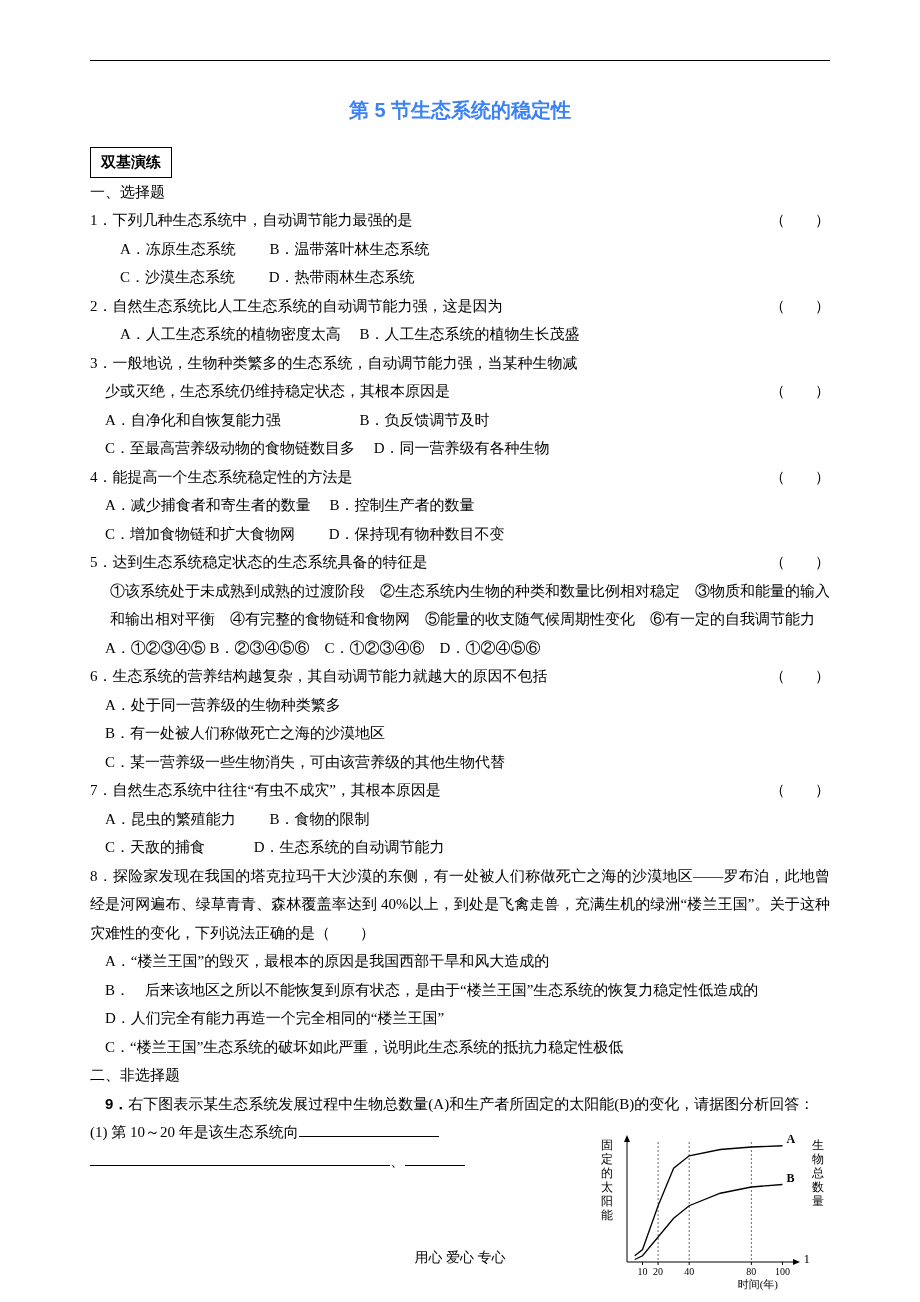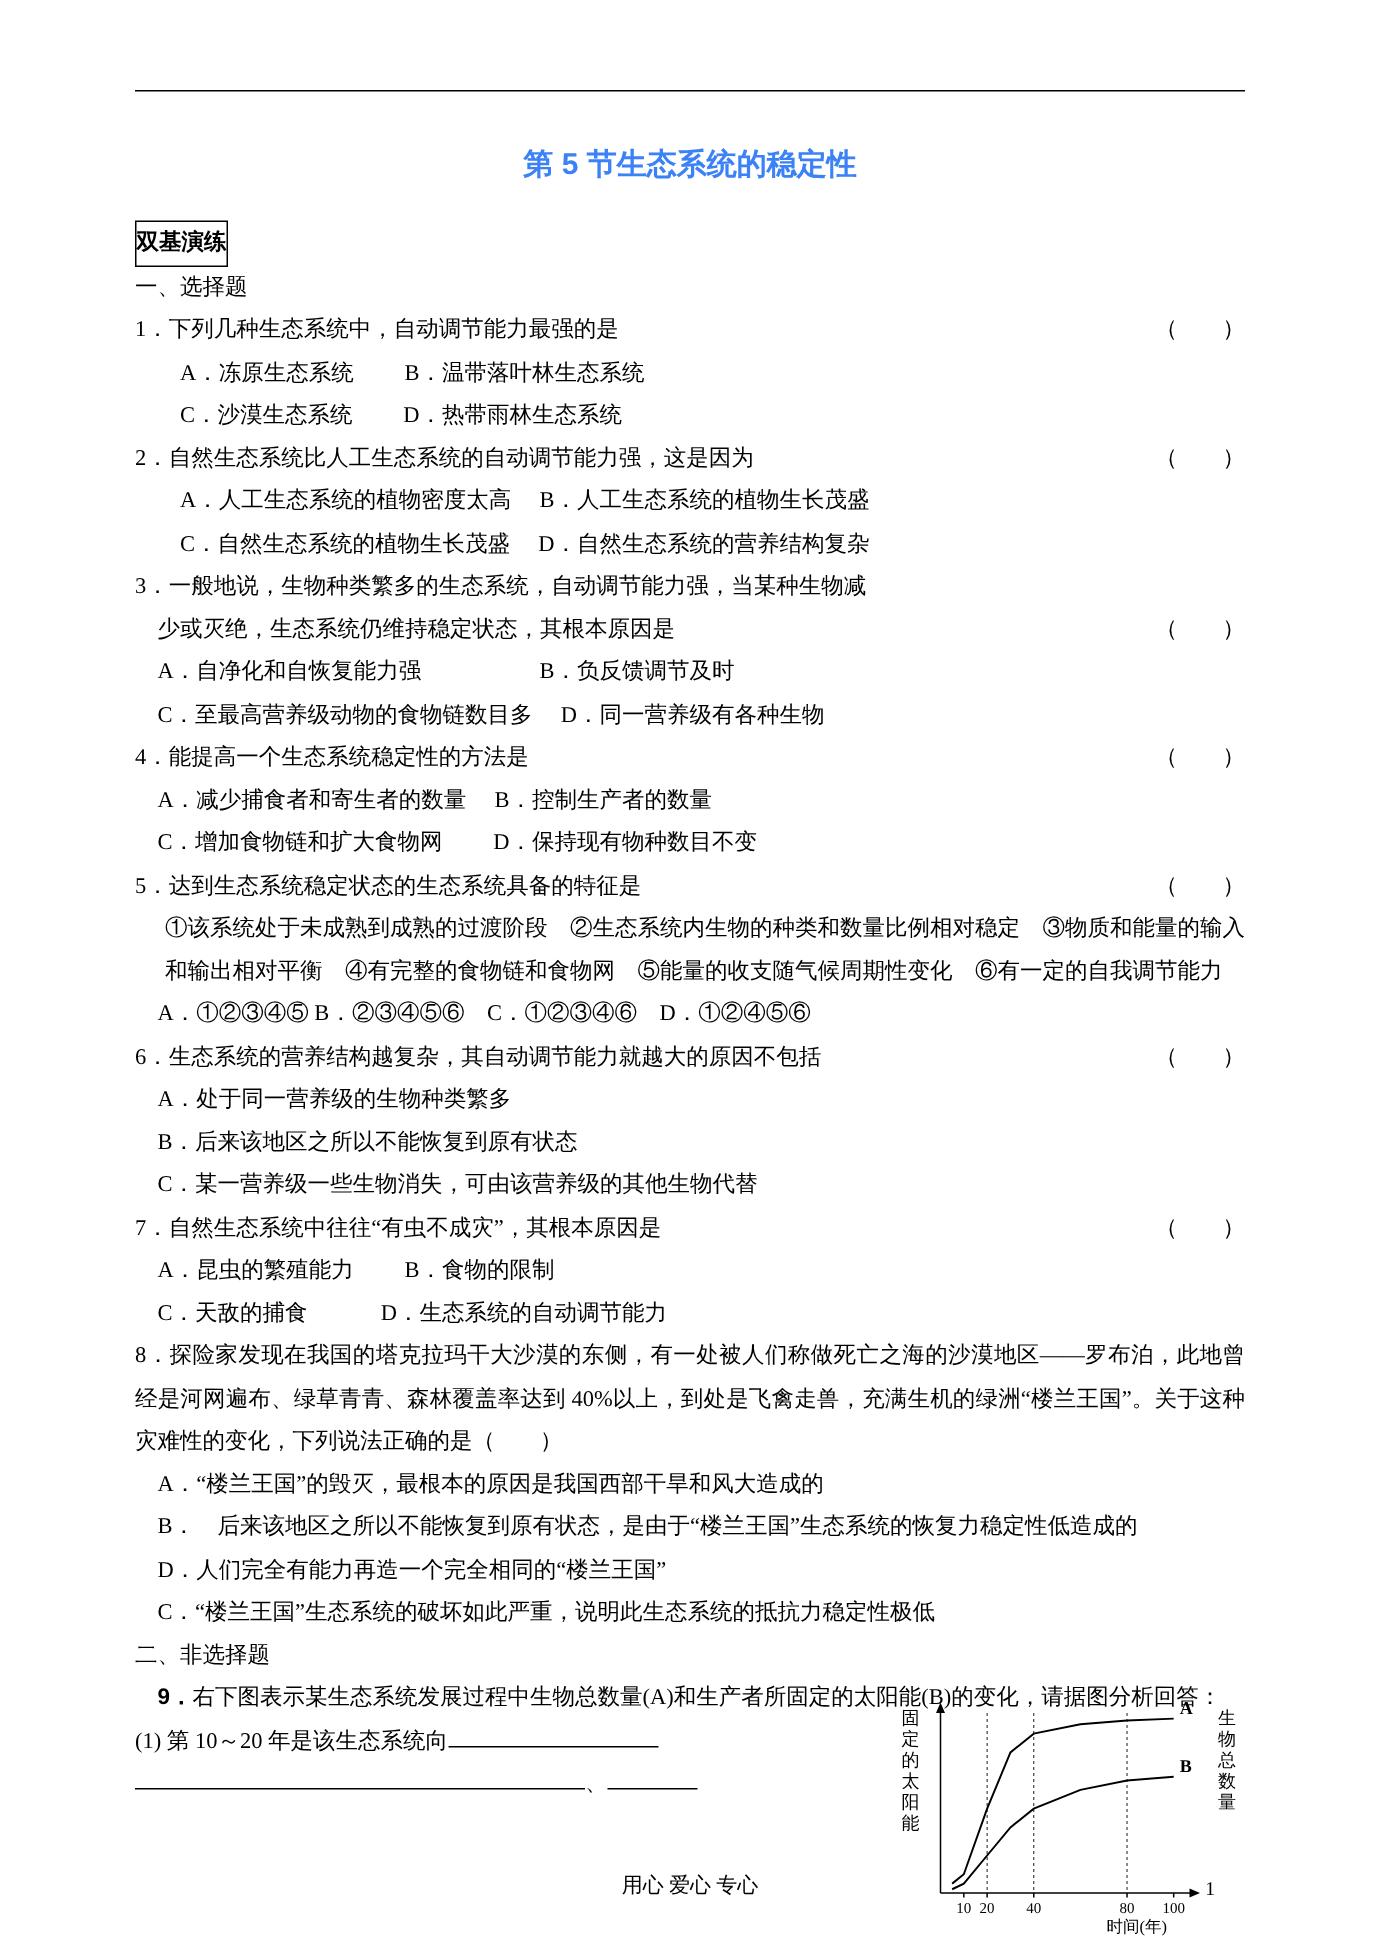--- a/index.html
+++ b/index.html
@@ -22,21 +22,21 @@
     text-align: center;
     color: #3b82f6;
     font-size: 20px;
     font-weight: bold;
     margin-bottom: 18px;
     font-family: "SimHei","黑体",sans-serif;
   }
   .boxed {
     display: inline-block;
     border: 1px solid #000;
-    padding: 0 0;
+    padding: 0 10px;
     font-weight: bold;
     font-family: "SimHei","黑体",sans-serif;
   }
   .heading { font-weight: normal; font-family: "SimHei","黑体",sans-serif; }
   .qline { display: flex; }
   .qtext { flex: 1; }
   .paren {
     font-family: "SimSun","宋体",serif;
     white-space: pre;
   }
@@ -113,24 +113,20 @@
 </div>
 
 <div class="qline">
   <span class="qtext">2．自然生态系统比人工生态系统的自动调节能力强，这是因为</span>
   <span class="paren">（　　）</span>
 </div>
 <div class="indent1">
   <span>A．人工生态系统的植物密度太高</span>　
   <span>B．人工生态系统的植物生长茂盛</span>
 </div>
-<div class="indent1">
-  <span>C．自然生态系统的植物生长茂盛</span>　
-  <span>D．自然生态系统的营养结构复杂</span>
-</div>
 
 <div>3．一般地说，生物种类繁多的生态系统，自动调节能力强，当某种生物减</div>
 <div class="qline">
   <span class="qtext indent05">少或灭绝，生态系统仍维持稳定状态，其根本原因是</span>
   <span class="paren">（　　）</span>
 </div>
 <div class="indent05">
   <span>A．自净化和自恢复能力强</span>　　　　　
   <span>B．负反馈调节及时</span>
 </div>
@@ -157,21 +153,21 @@
   <span class="paren">（　　）</span>
 </div>
 <div style="text-align:justify;margin-left:20px;">①该系统处于未成熟到成熟的过渡阶段　②生态系统内生物的种类和数量比例相对稳定　③物质和能量的输入和输出相对平衡　④有完整的食物链和食物网　⑤能量的收支随气候周期性变化　⑥有一定的自我调节能力</div>
 <div class="indent05">A．①②③④⑤ B．②③④⑤⑥　C．①②③④⑥　D．①②④⑤⑥</div>
 
 <div class="qline">
   <span class="qtext">6．生态系统的营养结构越复杂，其自动调节能力就越大的原因不包括</span>
   <span class="paren">（　　）</span>
 </div>
 <div class="indent05">A．处于同一营养级的生物种类繁多</div>
-<div class="indent05">B．后来该地区之所以不能恢复到原有状态</div>
+<div class="indent05">B．有一处被人们称做死亡之海的沙漠地区</div>
 <div class="indent05">C．某一营养级一些生物消失，可由该营养级的其他生物代替</div>
 
 <div class="qline">
   <span class="qtext">7．自然生态系统中往往“有虫不成灾”，其根本原因是</span>
   <span class="paren">（　　）</span>
 </div>
 <div class="indent05">
   <span>A．昆虫的繁殖能力</span>　　
   <span>B．食物的限制</span>
 </div>

